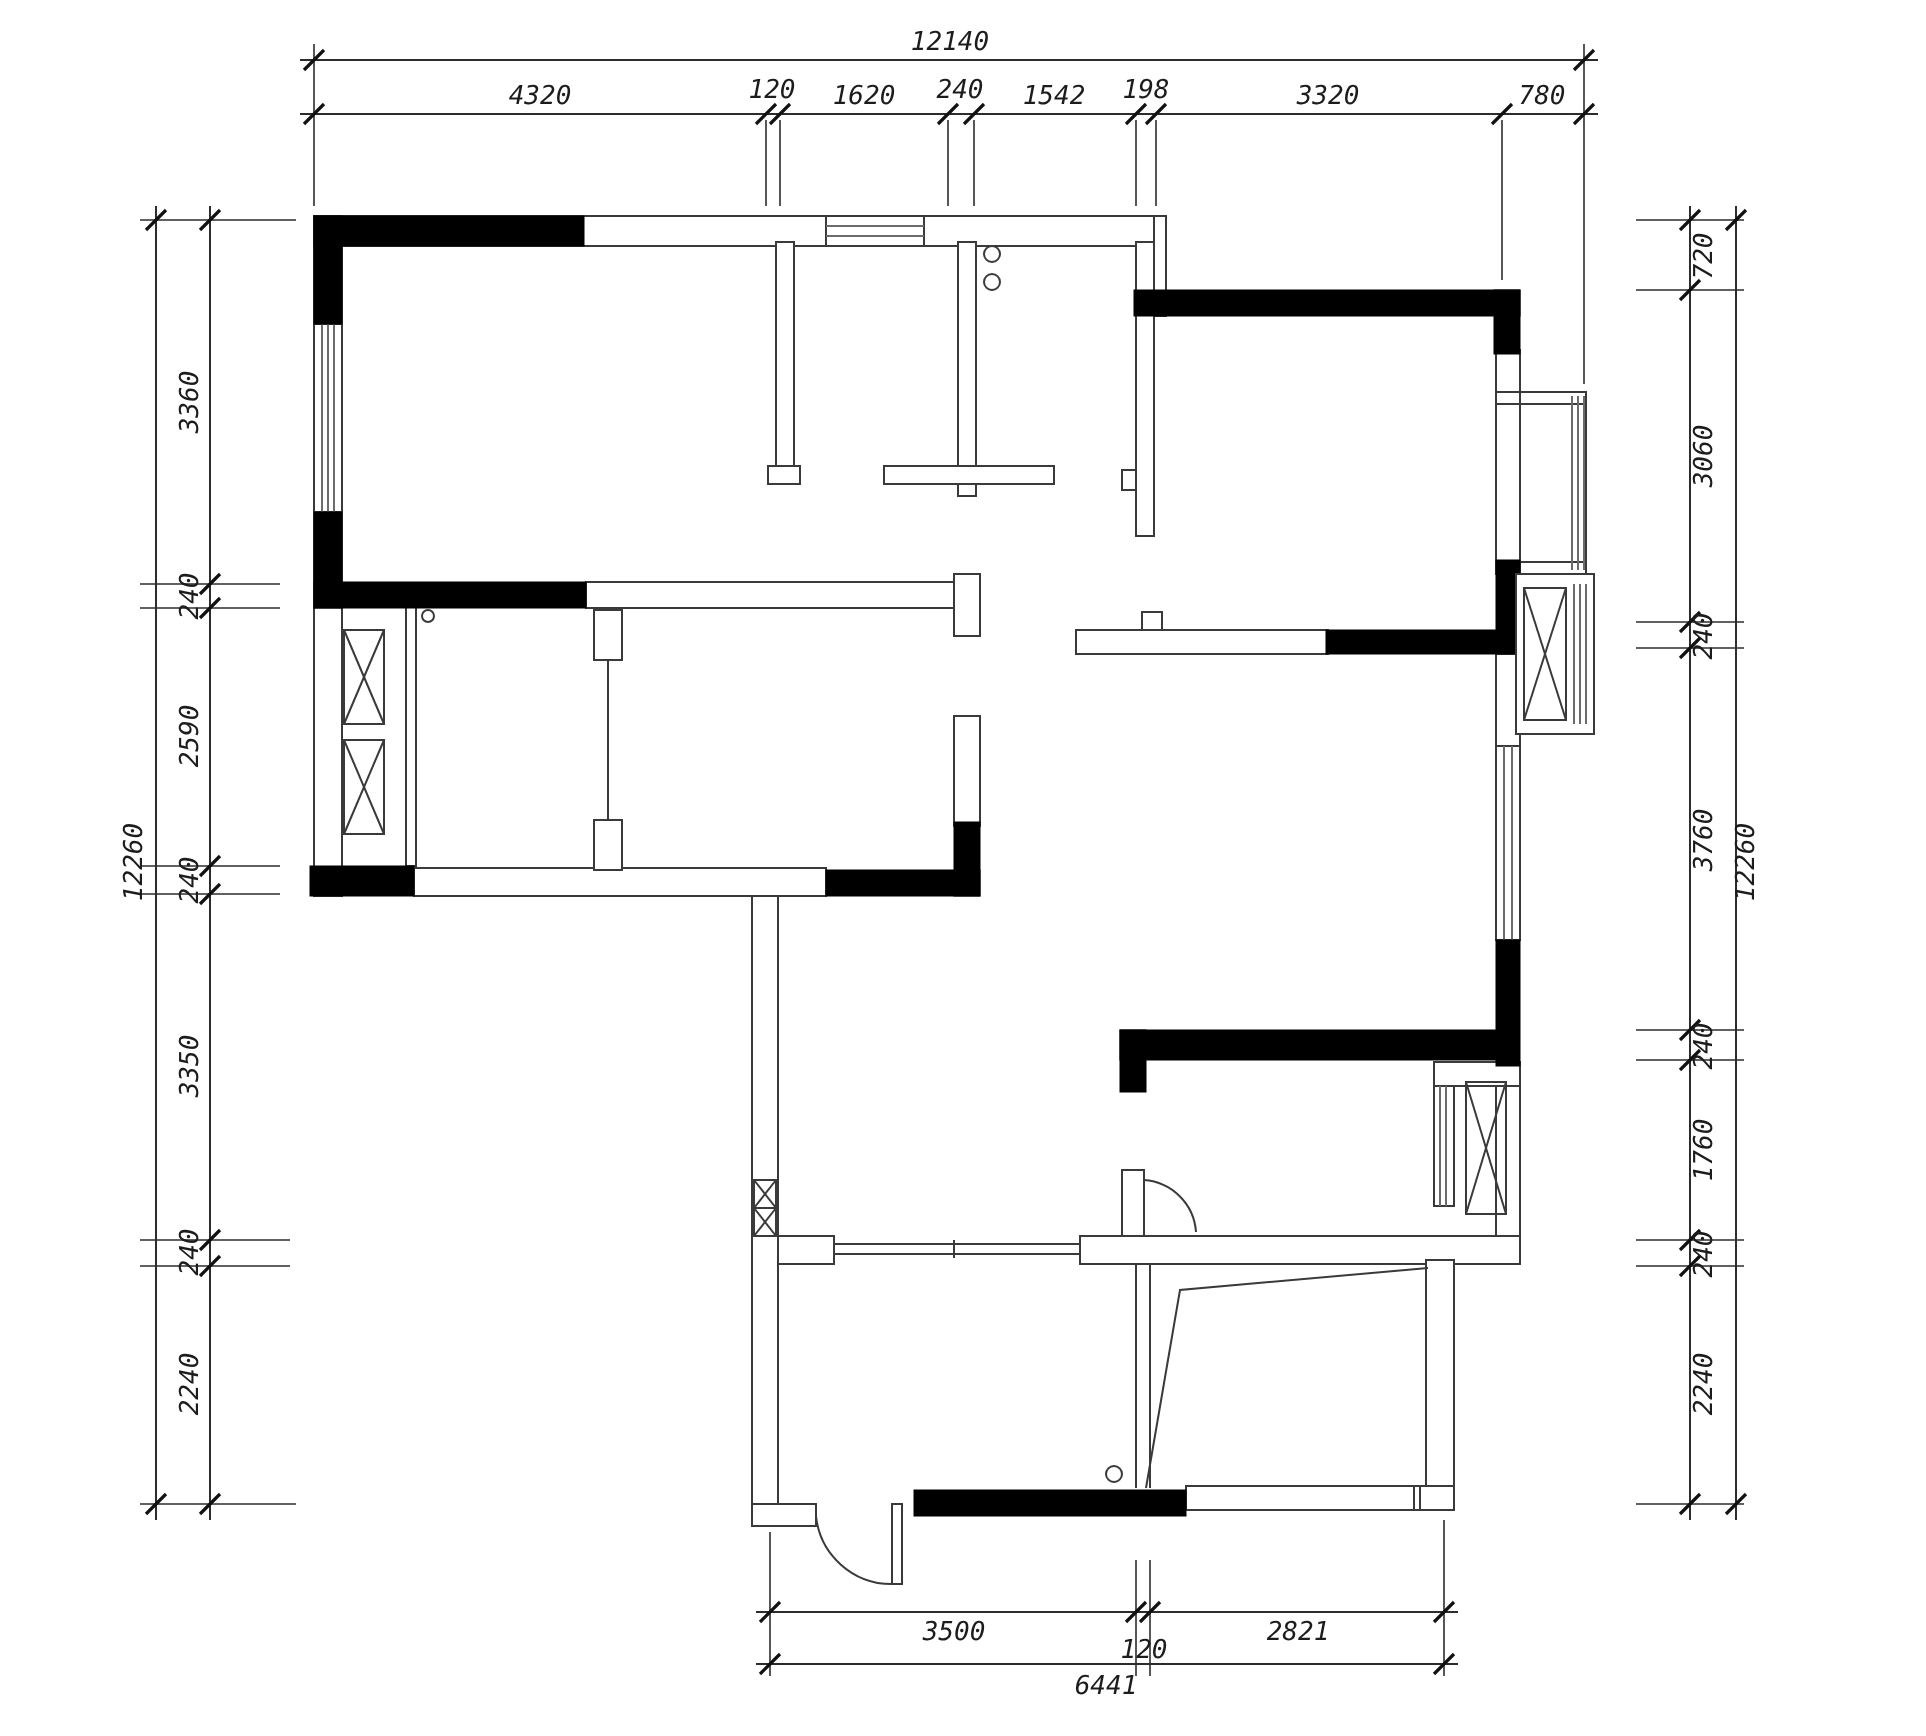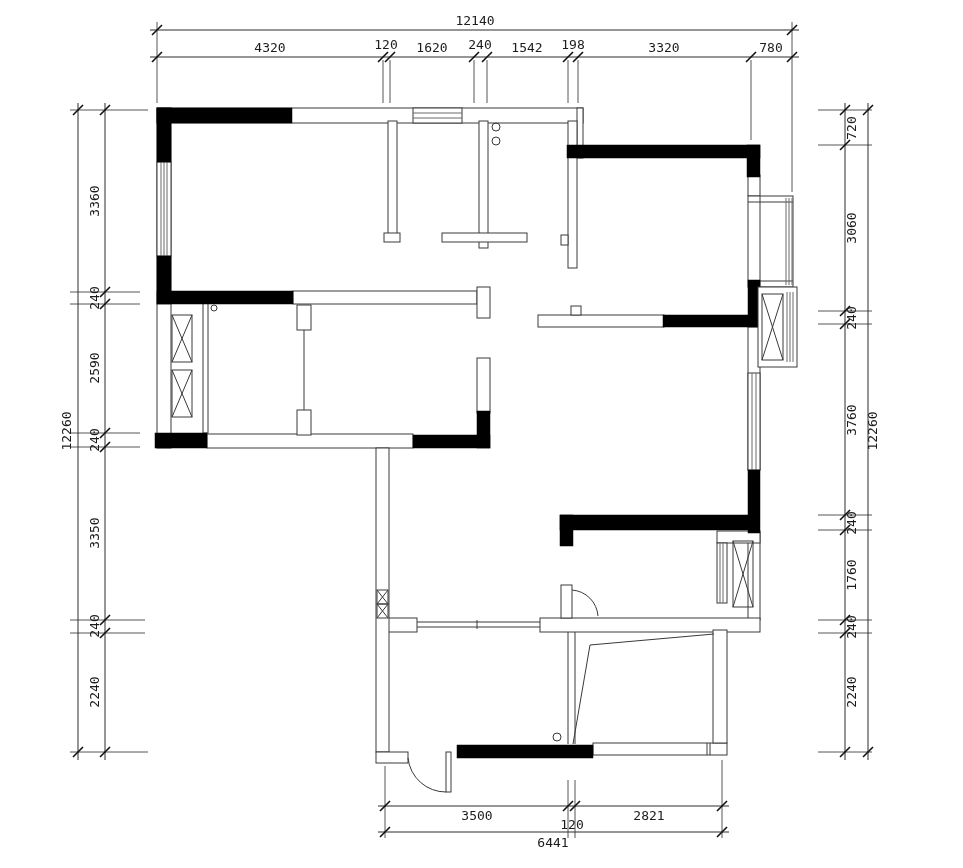--- a/index.html
+++ b/index.html
@@ -1,17 +1,17 @@
 <!DOCTYPE html>
 <html><head>
 <meta charset="utf-8">
 <style>
   html,body{margin:0;padding:0;background:#fff;}
   .wrap{position:relative;width:963px;height:868px;background:#fff;overflow:hidden;
-        font-family:"DejaVu Sans Mono",monospace;}
+        font-family:"DejaVu Sans Mono",monospace;font-style:italic;}
   svg{display:block;}
   svg text{font-family:"DejaVu Sans Mono",monospace;font-size:13px;fill:#1c1c1c;}
   .w  {fill:#ffffff;stroke:#3a3a3a;stroke-width:1;}
   .b  {fill:#000000;stroke:#000000;stroke-width:.5;}
   .ln {stroke:#3a3a3a;stroke-width:1;fill:none;}
   .th {stroke:#6b6b6b;stroke-width:1;fill:none;}
   .dim{stroke:#2c2c2c;stroke-width:1;fill:none;}
   .ext{stroke:#2c2c2c;stroke-width:.8;fill:none;}
   .tickp{stroke:#111;stroke-width:1.6;fill:none;}
 </style>

